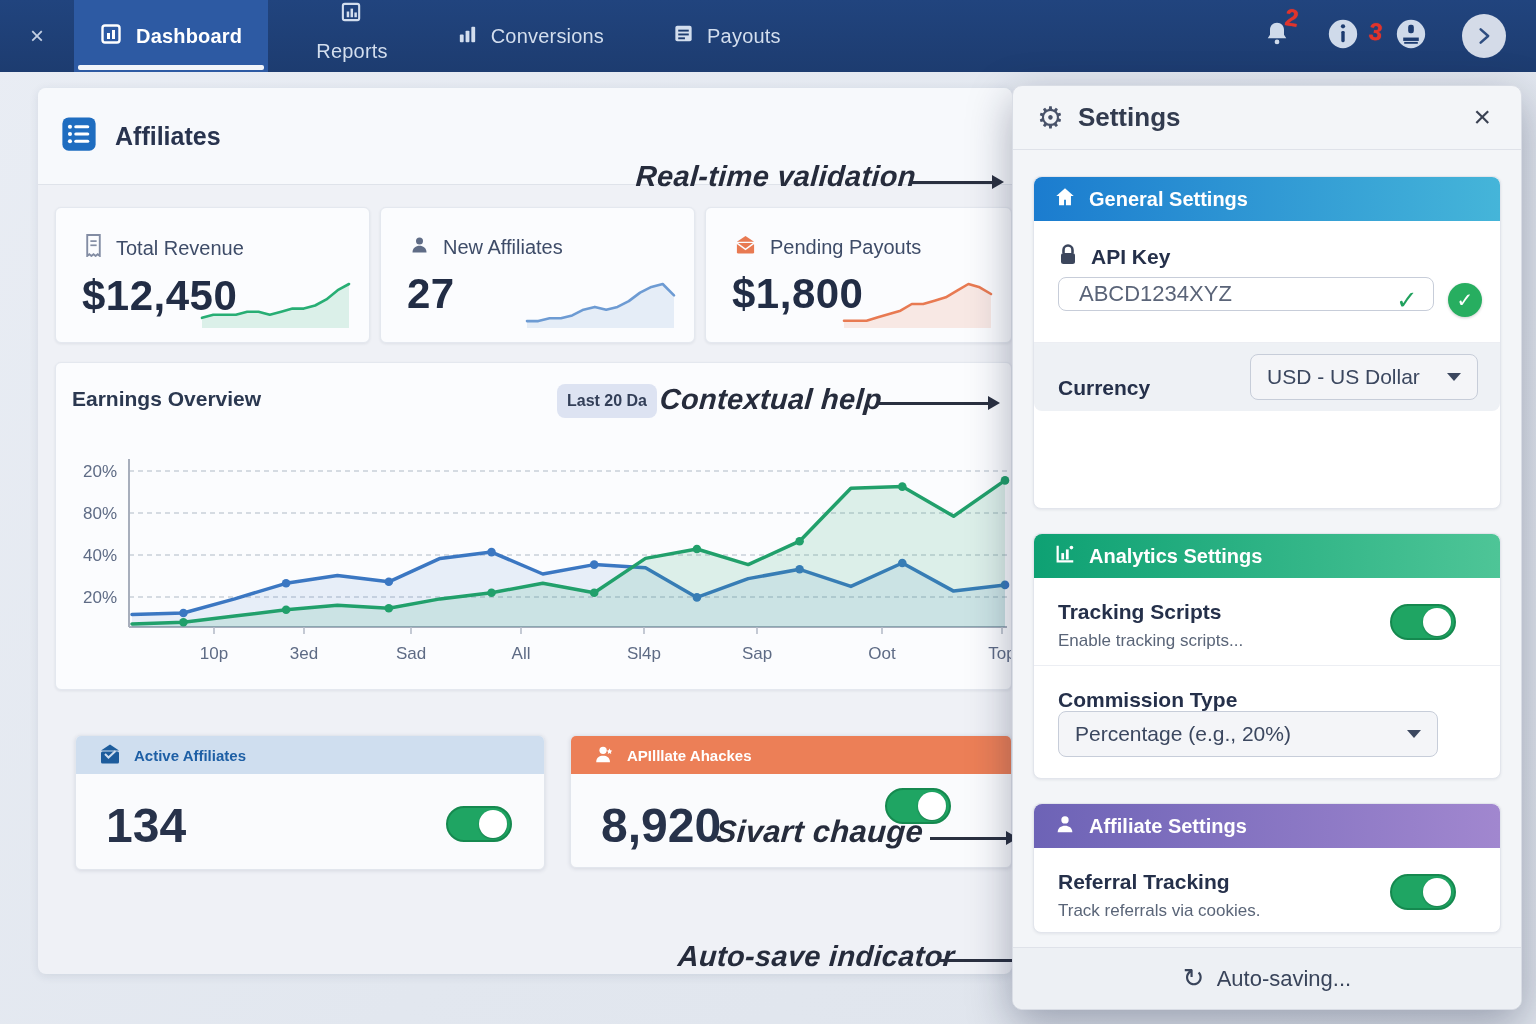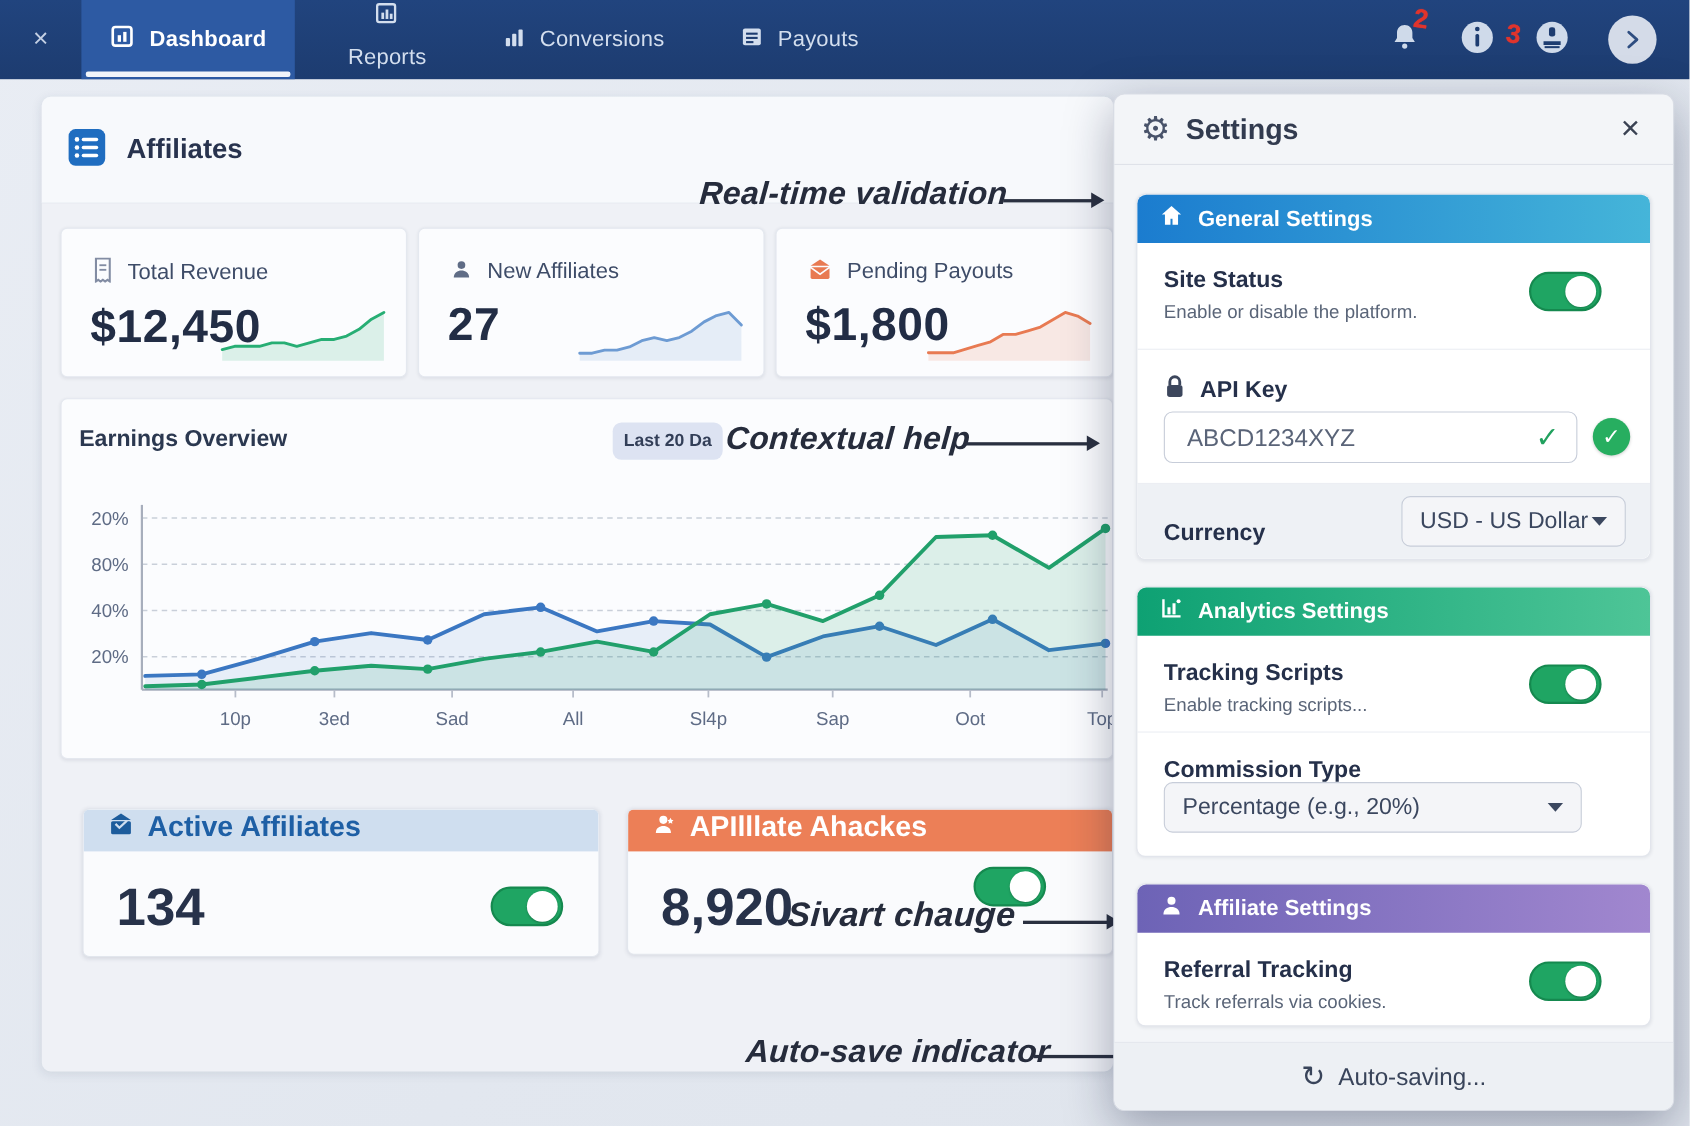--- a/index.html
+++ b/index.html
@@ -50,22 +50,22 @@
   .earnings-card { left:55px; top:362px; width:957px; height:328px; }
   .earnings-title { position:absolute; left:16px; top:24px; font-size:21px; font-weight:bold; color:#2b3850;}
   .range-pill { position:absolute; left:501px; top:21px; width:100px; height:34px; background:#dde3f2;
     border-radius:8px; display:flex; align-items:center; justify-content:center;
     font-size:16px; font-weight:bold; color:#333f58; }
   #earnings-chart { position:absolute; left:13px; top:86px; }
 
   
   .hl-card { top:735px; border-radius:6px; overflow:hidden; box-shadow:0 1px 4px rgba(30,40,70,.12);
     background:#fafbfd; border:1px solid #e2e6ed;}
-  .hl-head { height:38px; display:flex; align-items:flex-start; gap:12px; padding-left:22px;
-    font-size:26px; font-weight:bold; }
+  .hl-head { height:38px; display:flex; align-items:center; gap:12px; padding-left:22px;
+    font-size:15px; font-weight:bold; }
   .hl-head.blue { background:#cfdeef; color:#1e5fa5; }
   .hl-head.orange { background:#ec7f57; color:#ffffff; }
   .hl-value { position:absolute; left:30px; top:62px; font-size:48px; font-weight:bold; color:#27324a; }
 
   
   .toggle { width:66px; height:36px; border-radius:18px; background:#b8c0cd; position:relative;
     border:2px solid #a6aebb; }
   .toggle.on { background:#1fa563; border-color:#15894f; }
   .toggle .knob { position:absolute; top:2px; left:3px; width:28px; height:28px; border-radius:50%;
     background:#ffffff; box-shadow:0 1px 2px rgba(0,0,0,.25); }
@@ -93,21 +93,21 @@
     padding-left:20px; color:#ffffff; font-size:20px; font-weight:bold; }
   .sec-head.blue   { background:linear-gradient(90deg,#1b7ccf 0%,#45b5d9 100%); }
   .sec-head.green  { background:linear-gradient(90deg,#0ea173 0%,#4ec597 100%); }
   .sec-head.purple { background:linear-gradient(90deg,#6d63b6 0%,#a187cf 100%); }
 
   .row-label { font-size:21px; font-weight:bold; color:#25304a; }
   .row-desc  { font-size:17px; color:#5a6578; margin-top:7px; }
   .setting-row { position:relative; padding:22px 24px 20px 24px; border-bottom:1px solid #eceef3; }
   .setting-row .toggle { position:absolute; right:44px; top:26px; }
 
-  .text-input { position:absolute; left:24px; top:56px; width:376px; height:47px; background:#ffffff;
+  .text-input { position:absolute; left:24px; top:56px; width:376px; height:34px; background:#ffffff;
     border:1.5px solid #c7cdd9; border-radius:8px; font-size:22px; color:#5a6478; padding:0 44px 0 20px;
     font-family:"Liberation Sans","DejaVu Sans",sans-serif; }
   .input-check { position:absolute; left:362px; top:64px; color:#21a15e; font-size:26px; font-weight:bold; }
   .valid-badge { position:absolute; right:18px; top:62px; width:34px; height:34px; border-radius:50%;
     background:#27ae60; color:#ffffff; font-size:20px; font-weight:bold;
     display:flex; align-items:center; justify-content:center; box-shadow:0 1px 3px rgba(0,0,0,.2); }
 
   .select { height:46px; background:#f4f5f8; border:1.5px solid #c7cdd9; border-radius:8px;
     display:flex; align-items:center; font-size:21px; color:#3b475f; padding:0 16px; }
   .select .chev { margin-left:auto; width:0; height:0; border-left:7px solid transparent;
@@ -385,46 +385,39 @@
   <div class="sec-card" style="top:90px; height:333px;">
     <div class="sec-head blue">
       <span>
         <svg width="22" height="22" viewBox="0 0 24 24">
             <path d="M12 2.5 L2.5 11 h3 v10 h5.5 v-6 h2 v6 h5.5 V11 h3 z" fill="#ffffff"></path>
           </svg>
       </span>
       <span>General Settings</span>
     </div>
 
-    <div class="setting-row" style="height:97px;">
-      <div class="row-label">Site Status</div>
-      <div class="row-desc">Enable or disable the platform.</div>
-      <div class="toggle on">
-          <div class="knob"></div>
-        </div>
-    </div>
 
     <div class="setting-row" style="height:122px;">
       <div style="display:flex; align-items:center; gap:13px;">
         <span>
           <svg width="20" height="24" viewBox="0 0 20 24">
               <path d="M5.5 10 V7 a4.5 4.5 0 0 1 9 0 v3" fill="none" stroke="#3c465c" stroke-width="2.6"></path>
               <rect x="3" y="10" width="14" height="11" rx="2.5" fill="#3c465c"></rect>
             </svg>
         </span>
         <span class="row-label">API Key</span>
       </div>
       <input class="text-input" type="text" value="ABCD1234XYZ" style="">
       <span class="input-check">✓</span>
       <span class="valid-badge">✓</span>
     </div>
 
     <div class="setting-row" style="height:68px; background:#eef1f5; border-bottom:none; border-radius:0 0 8px 8px;">
       <span class="row-label" style="line-height:46px;">Currency</span>
-      <div class="select" style="position:absolute; right:22px; top:11px; width:204px;align-items:center;">
+      <div class="select" style="position:absolute; right:22px; top:11px; width:228px;align-items:center;">
         <span>USD - US Dollar</span>
         <span class="chev"></span>
       </div>
     </div>
   </div>
 
   <div class="sec-card" style="top:447px; height:246px;">
     <div class="sec-head green">
       <span>
         <svg width="22" height="22" viewBox="0 0 24 24">

